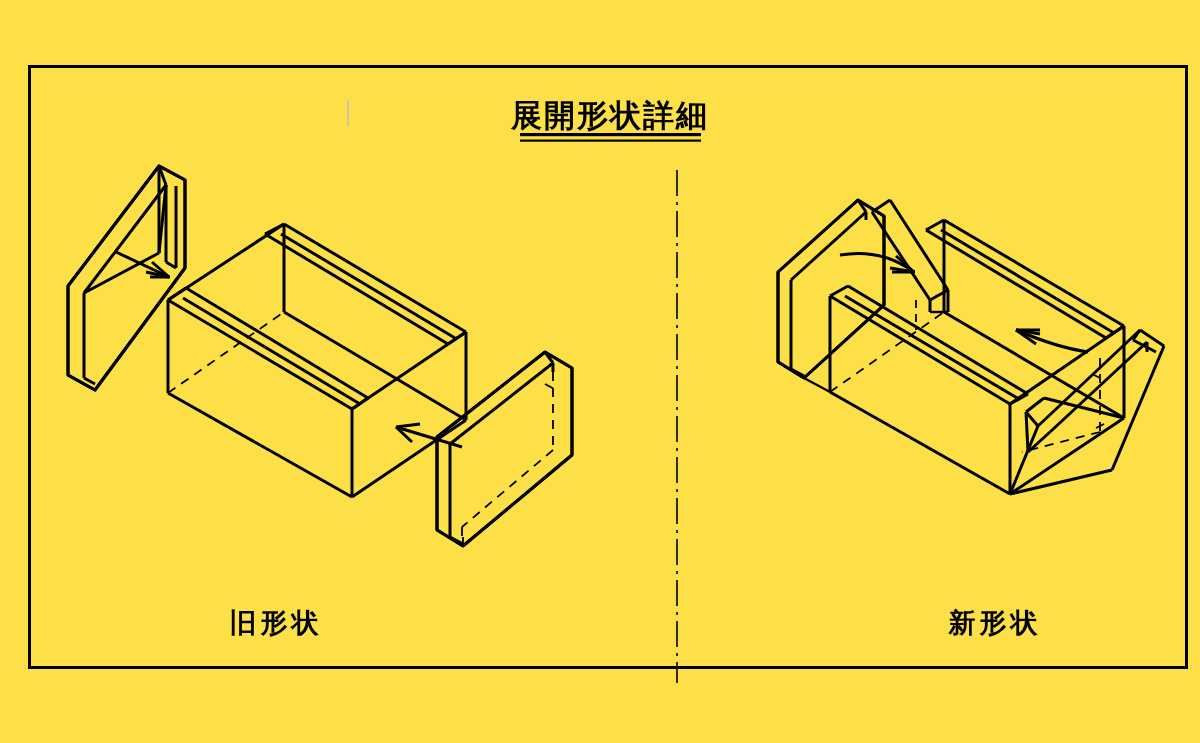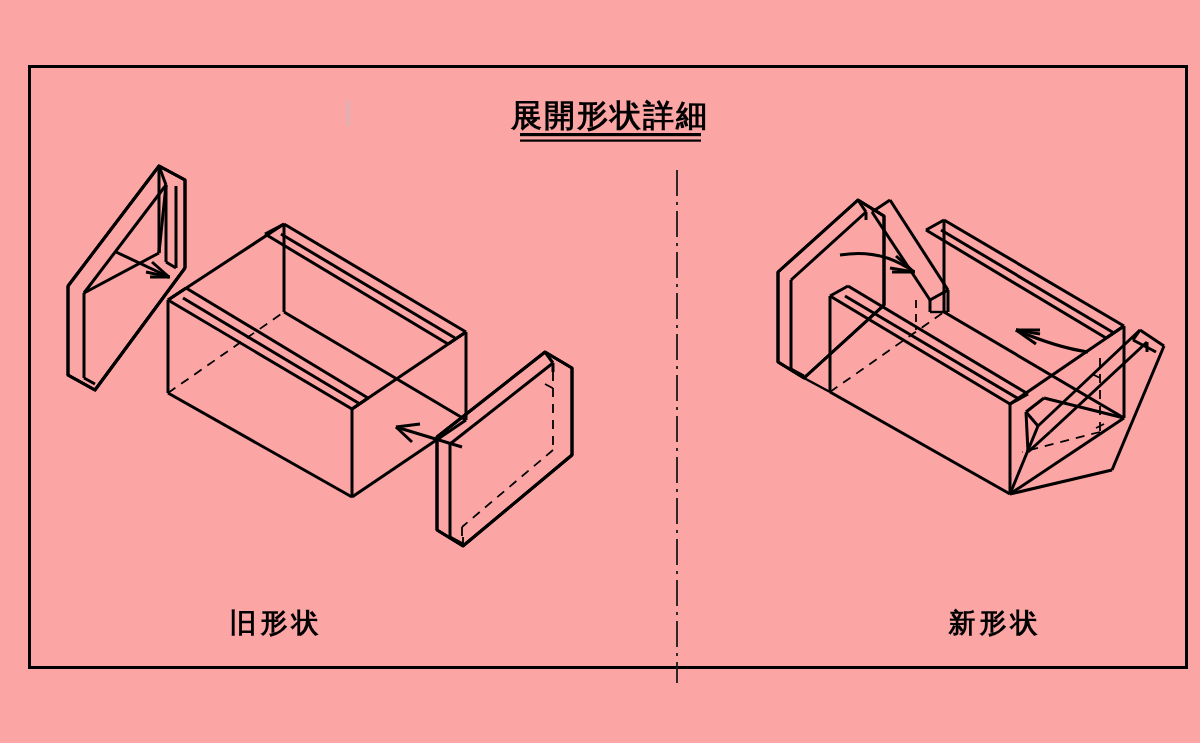--- a/index.html
+++ b/index.html
@@ -10,21 +10,21 @@
   body {
     width: 1200px;
     height: 743px;
     font-family: "DejaVu Sans", "Liberation Sans", sans-serif;
     overflow: hidden;
   }
   #page {
     position: relative;
     width: 1200px;
     height: 743px;
-    background: #fca5a5;
+    background: #fde047;
   }
   #drawing-svg {
     position: absolute;
     left: 0;
     top: 0;
     width: 1200px;
     height: 743px;
   }
   .title-text {
     font-family: "DejaVu Sans", "Liberation Sans", sans-serif;

